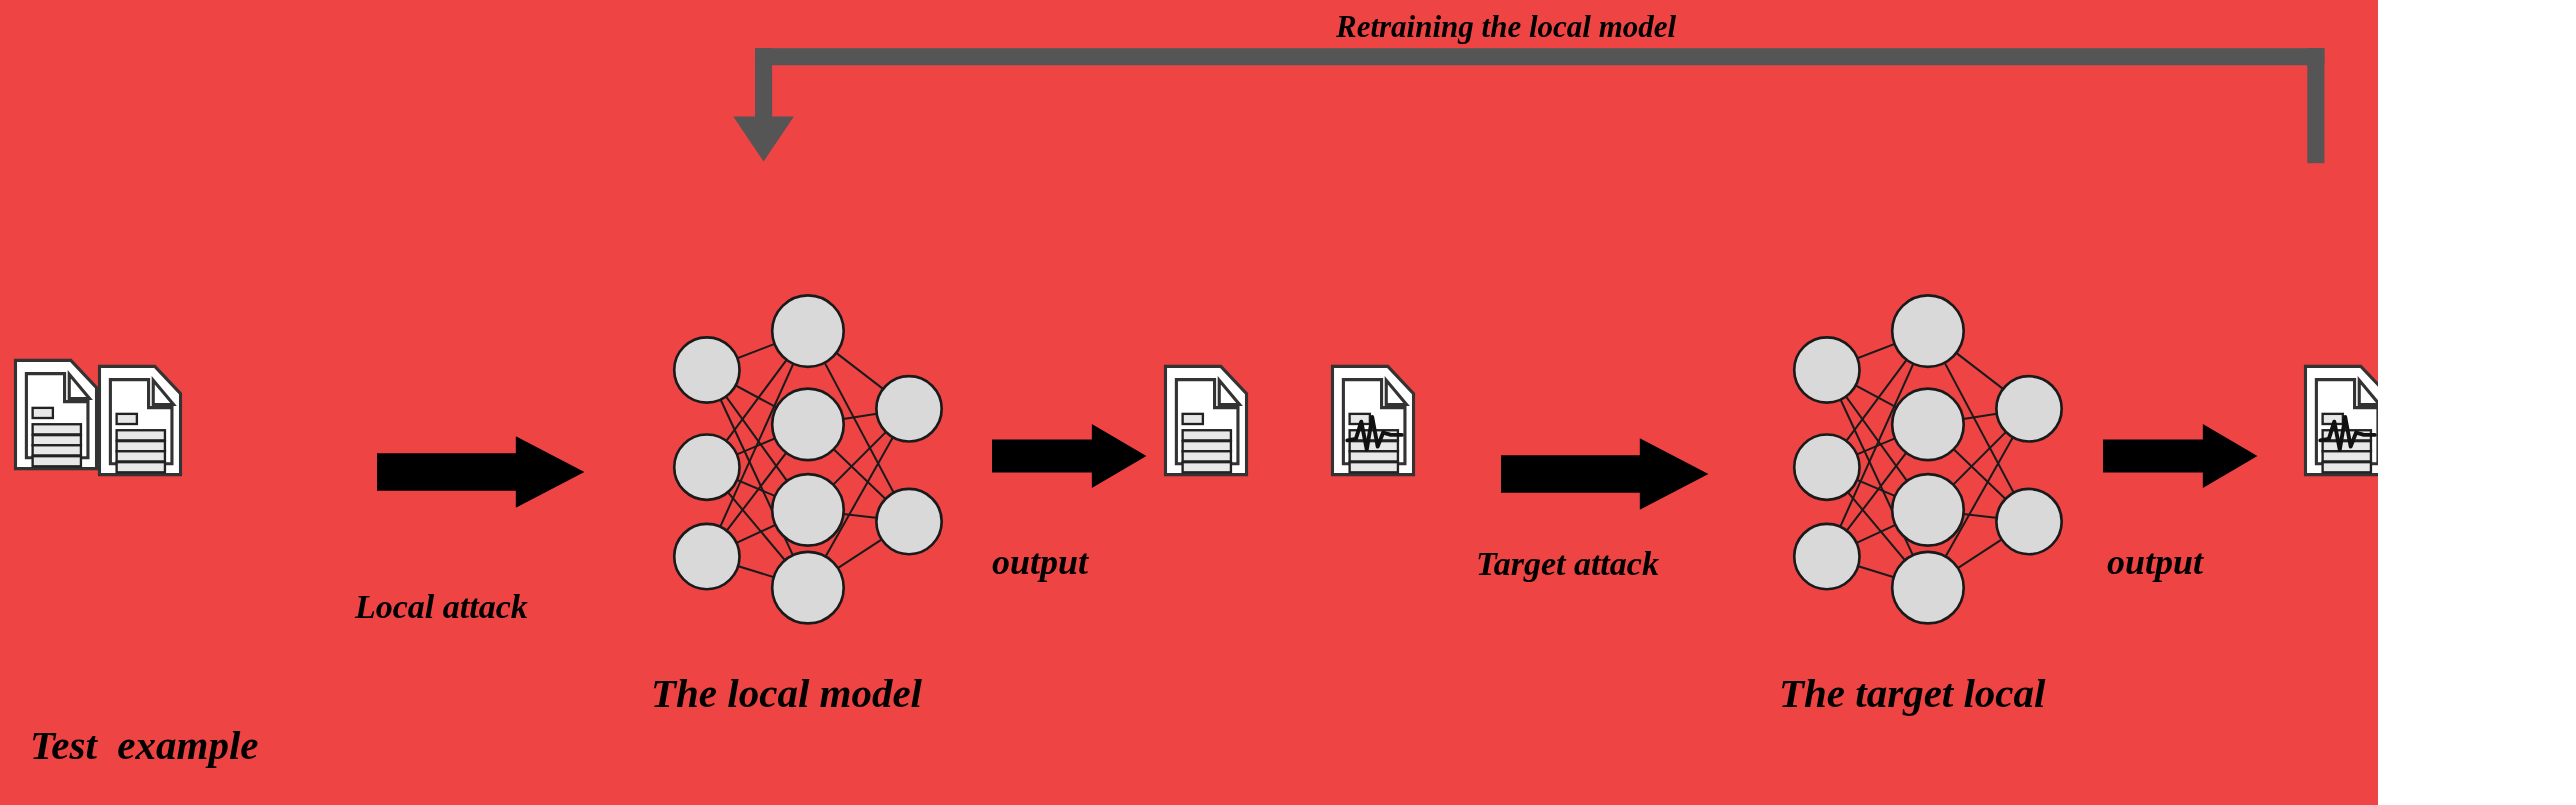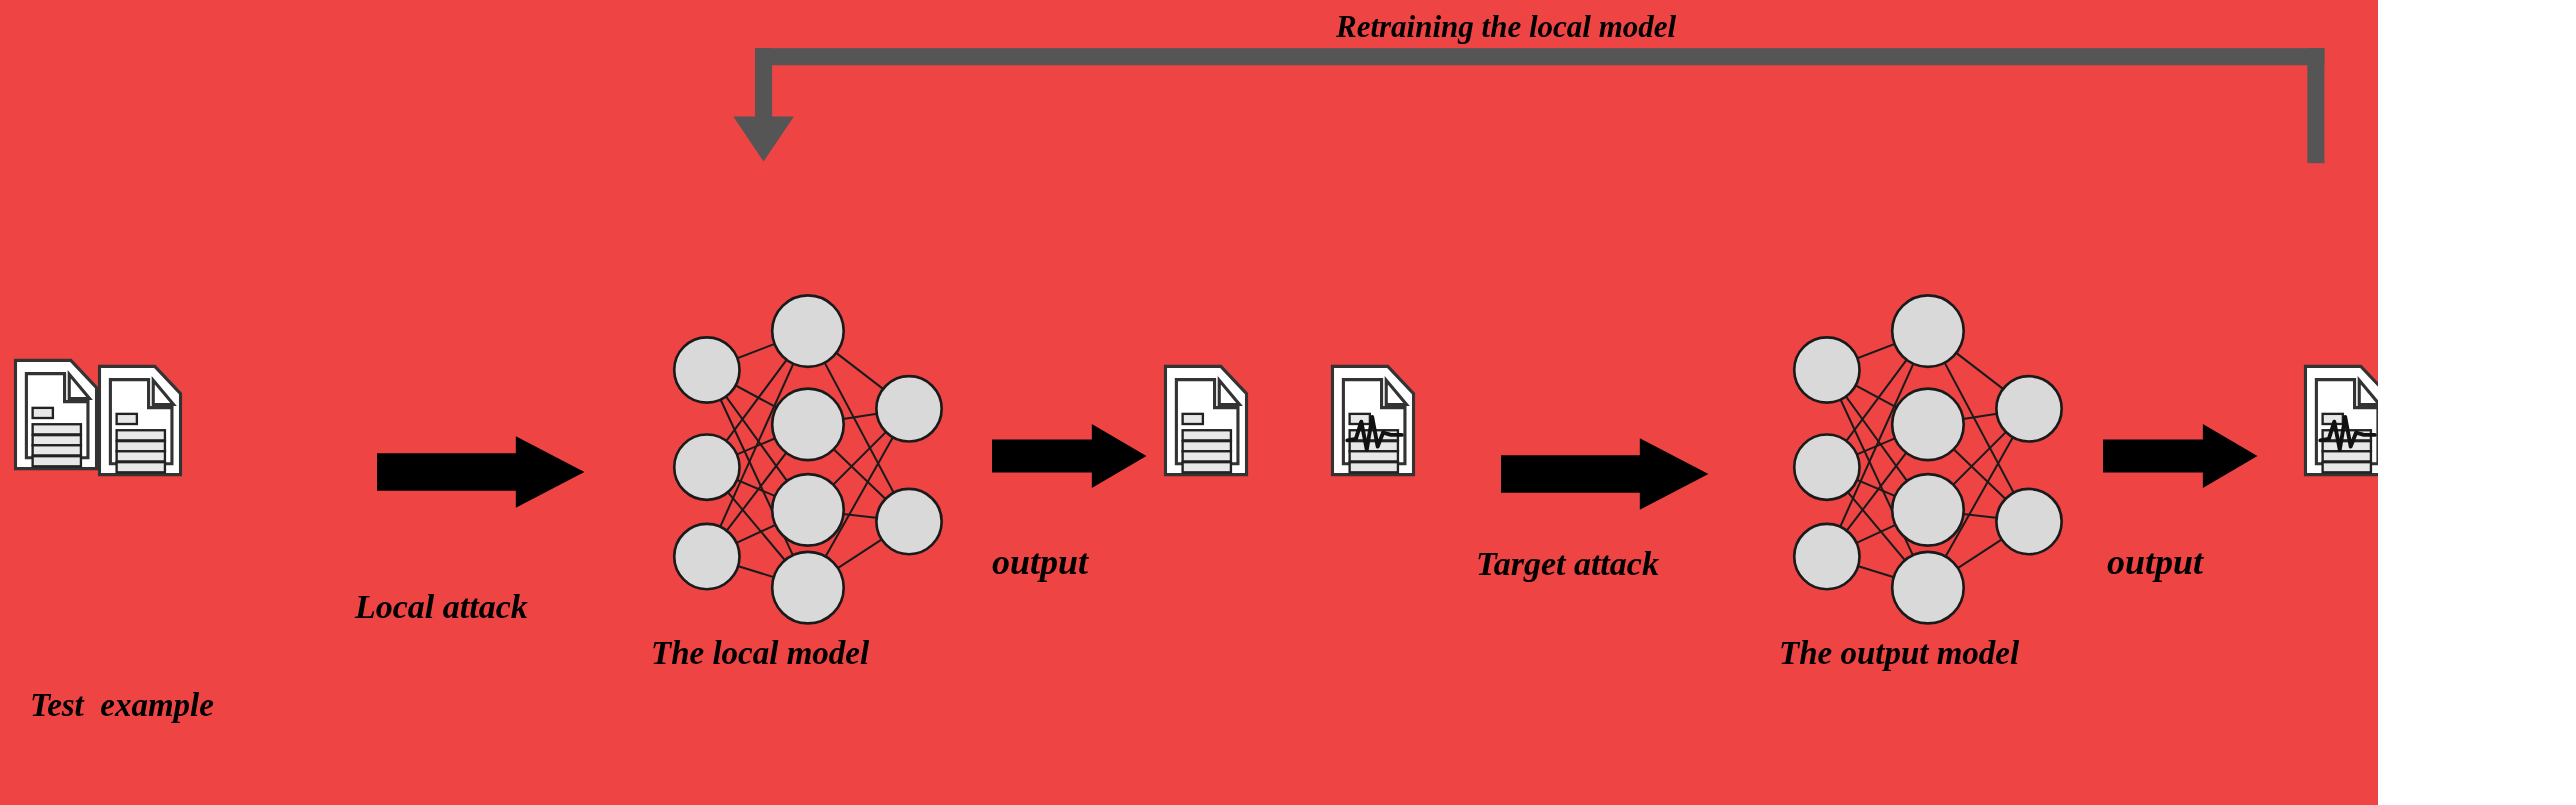--- a/index.html
+++ b/index.html
@@ -20,21 +20,21 @@
   .lbl {
     position: absolute;
     font-family: "Liberation Serif", "DejaVu Serif", serif;
     font-weight: bold;
     font-style: italic;
     color: #000000;
     white-space: pre;
     line-height: 1;
   }
   .lbl-title   { font-size: 31px; }
-  .lbl-caption { font-size: 33px; }
+  .lbl-caption { font-size: 41px; margin-top: 36px; }
   .lbl-arrow   { font-size: 34px; }
   .lbl-output  { font-size: 36px; margin-top: 8px; }
 
   .node { position: absolute; }
 
   svg { display: block; overflow: visible; }
 </style>
 </head>
 <body>
 
@@ -201,21 +201,21 @@
       <circle cx="78" cy="330" r="42"></circle>
       <circle cx="208" cy="40" r="46"></circle>
       <circle cx="208" cy="160" r="46"></circle>
       <circle cx="208" cy="270" r="46"></circle>
       <circle cx="208" cy="370" r="46"></circle>
       <circle cx="338" cy="140" r="42"></circle>
       <circle cx="338" cy="285" r="42"></circle>
     </g>
   </svg>
 
-  <div class="lbl lbl-caption" style="left:1779px; top:637px;">The output model</div>
+  <div class="lbl lbl-caption" style="left:1779px; top:637px;">The target local</div>
 
   <svg class="node" style="left:2103px; top:424px; width:156px; height:64px;" viewBox="0 0 200 82" width="156" height="64">
     <polygon points="0,20 128,20 128,0 198,41 128,82 128,62 0,62" fill="#000000"></polygon>
   </svg>
   <div class="lbl lbl-output" style="left:2107px; top:536px;">output</div>
 
   <svg class="node" style="left:2303px; top:364px; width:86px; height:113px;" viewBox="0 0 110 145" width="86" height="113">
     <g fill="none" stroke="#333333" stroke-width="4">
       <path d="M3,3 L74,3 L107,38 L107,142 L3,142 Z" fill="#ffffff"></path>
       <path d="M17,20 L66,20 L66,56 L96,56 L96,128 L17,128 Z" fill="#ffffff"></path>

